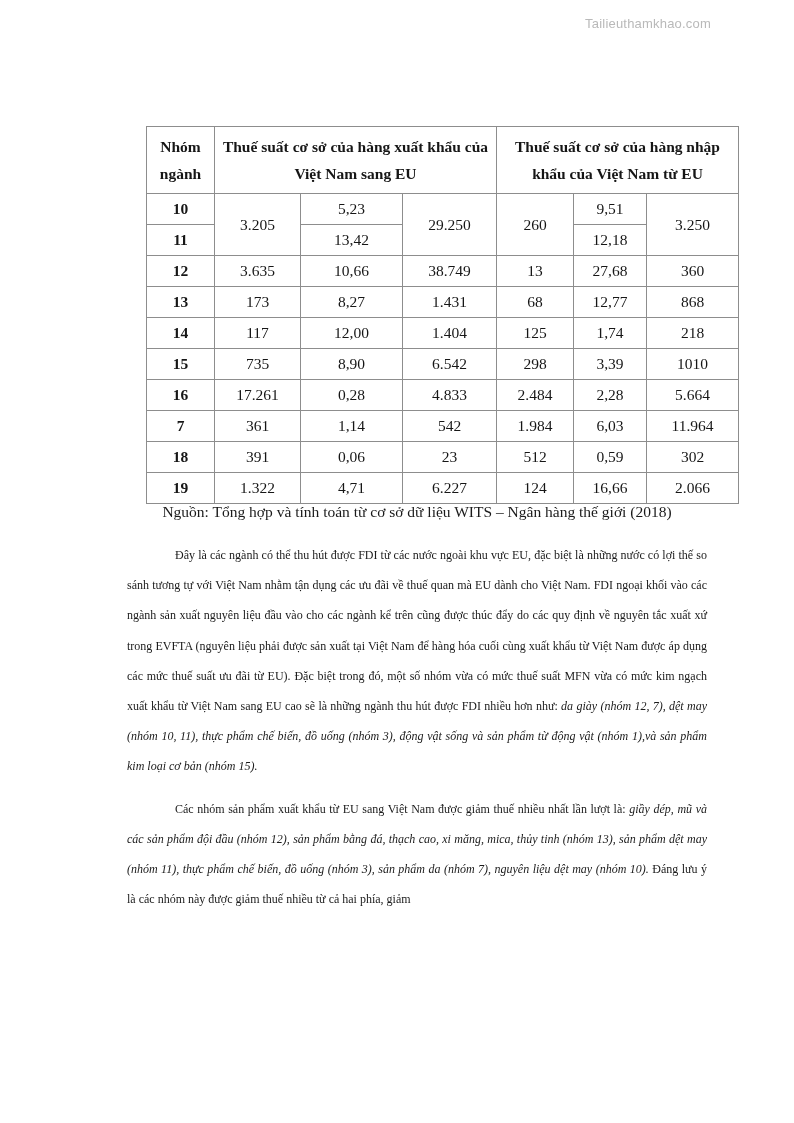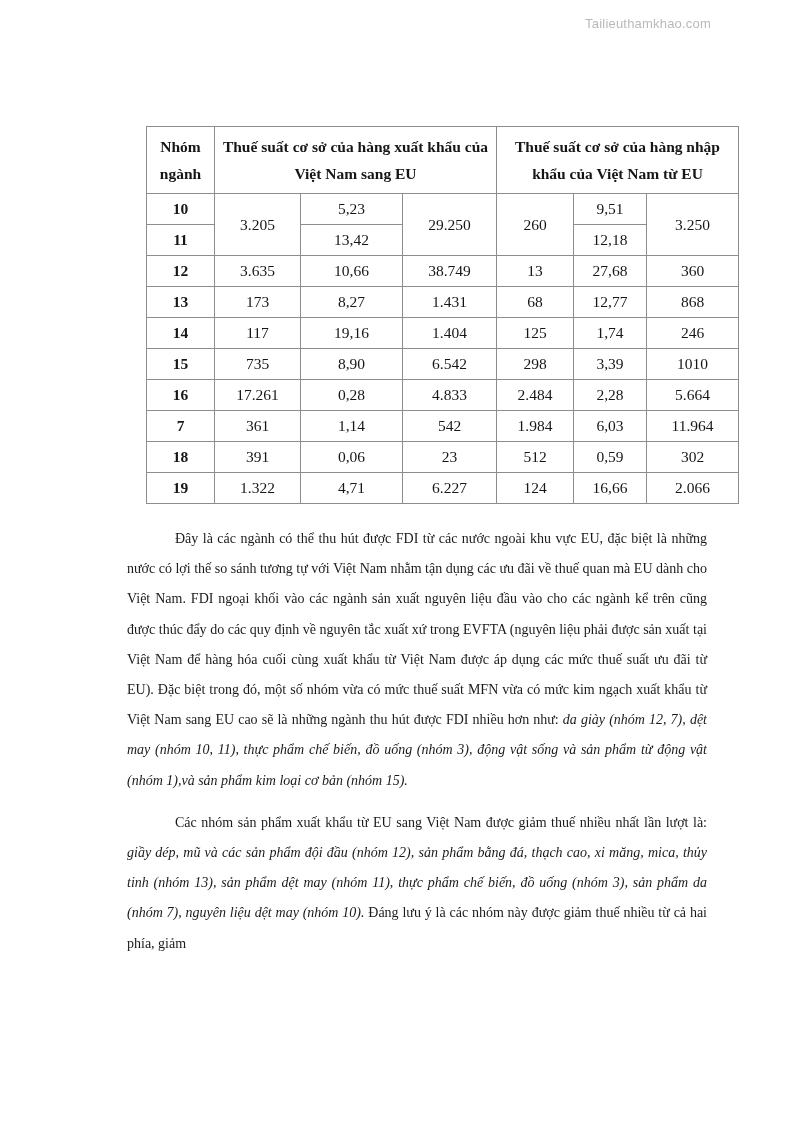--- a/index.html
+++ b/index.html
@@ -86,23 +86,23 @@
     top: 500px;
     width: 580px;
     font-size: 15.5px;
     text-align: center;
     line-height: 1.5;
   }
 
   .body-text {
     position: absolute;
     left: 127px;
-    top: 524px;
+    top: 540px;
     width: 580px;
-    font-size: 14px;
+    font-size: 12px;
     line-height: 30.2px;
     text-align: justify;
     text-justify: inter-word;
   }
   .body-text p {
     margin: 0 0 0 0;
     text-indent: 48px;
   }
   .body-text p + p {
     margin-top: 12px;
@@ -174,25 +174,25 @@
           <td class="num">173</td>
           <td class="num">8,27</td>
           <td class="num">1.431</td>
           <td class="num">68</td>
           <td class="num">12,77</td>
           <td class="num">868</td>
         </tr>
         <tr>
           <td class="r-grp">14</td>
           <td class="num">117</td>
-          <td class="num">19,16</td>
+          <td class="num">12,00</td>
           <td class="num">1.404</td>
           <td class="num">125</td>
           <td class="num">1,74</td>
-          <td class="num">246</td>
+          <td class="num">218</td>
         </tr>
         <tr>
           <td class="r-grp">15</td>
           <td class="num">735</td>
           <td class="num">8,90</td>
           <td class="num">6.542</td>
           <td class="num">298</td>
           <td class="num">3,39</td>
           <td class="num">1010</td>
         </tr>
@@ -230,20 +230,21 @@
           <td class="num">6.227</td>
           <td class="num">124</td>
           <td class="num">16,66</td>
           <td class="num">2.066</td>
         </tr>
 
       </tbody>
     </table>
   </div>
 
+  <div class="source">Nguồn: Tổng hợp và tính toán từ cơ sở dữ liệu WITS – Ngân hàng thế giới (2018)</div>
 
   <div class="body-text">
     <p><span>Đây là các ngành có thể thu hút được FDI từ các nước ngoài khu vực EU, đặc biệt là những nước có lợi thế so sánh tương tự với Việt Nam nhằm tận dụng các ưu đãi về thuế quan mà EU dành cho Việt Nam. FDI ngoại khối vào các ngành sản xuất nguyên liệu đầu vào cho các ngành kể trên cũng được thúc đẩy do các quy định về nguyên tắc xuất xứ trong EVFTA (nguyên liệu phải được sản xuất tại Việt Nam để hàng hóa cuối cùng xuất khẩu từ Việt Nam được áp dụng các mức thuế suất ưu đãi từ EU). Đặc biệt trong đó, một số nhóm vừa có mức thuế suất MFN vừa có mức kim ngạch xuất khẩu từ Việt Nam sang EU cao sẽ là những ngành thu hút được FDI nhiều hơn như: </span><span class="ital">da giày (nhóm 12, 7), dệt may (nhóm 10, 11), thực phẩm chế biến, đồ uống (nhóm 3), động vật sống và sản phẩm từ động vật (nhóm 1),và sản phẩm kim loại cơ bản (nhóm 15).</span></p>
     <p><span>Các nhóm sản phẩm xuất khẩu từ EU sang Việt Nam được giảm thuế nhiều nhất lần lượt là: </span><span class="ital">giầy dép, mũ và các sản phẩm đội đầu (nhóm 12), sản phẩm bằng đá, thạch cao, xi măng, mica, thủy tinh (nhóm 13), sản phẩm dệt may (nhóm 11), thực phẩm chế biến, đồ uống (nhóm 3), sản phẩm da (nhóm 7), nguyên liệu dệt may (nhóm 10).</span><span> Đáng lưu ý là các nhóm này được giảm thuế nhiều từ cả hai phía, giảm</span></p>
   </div>
 
 
 </div>
 
 </body></html>

